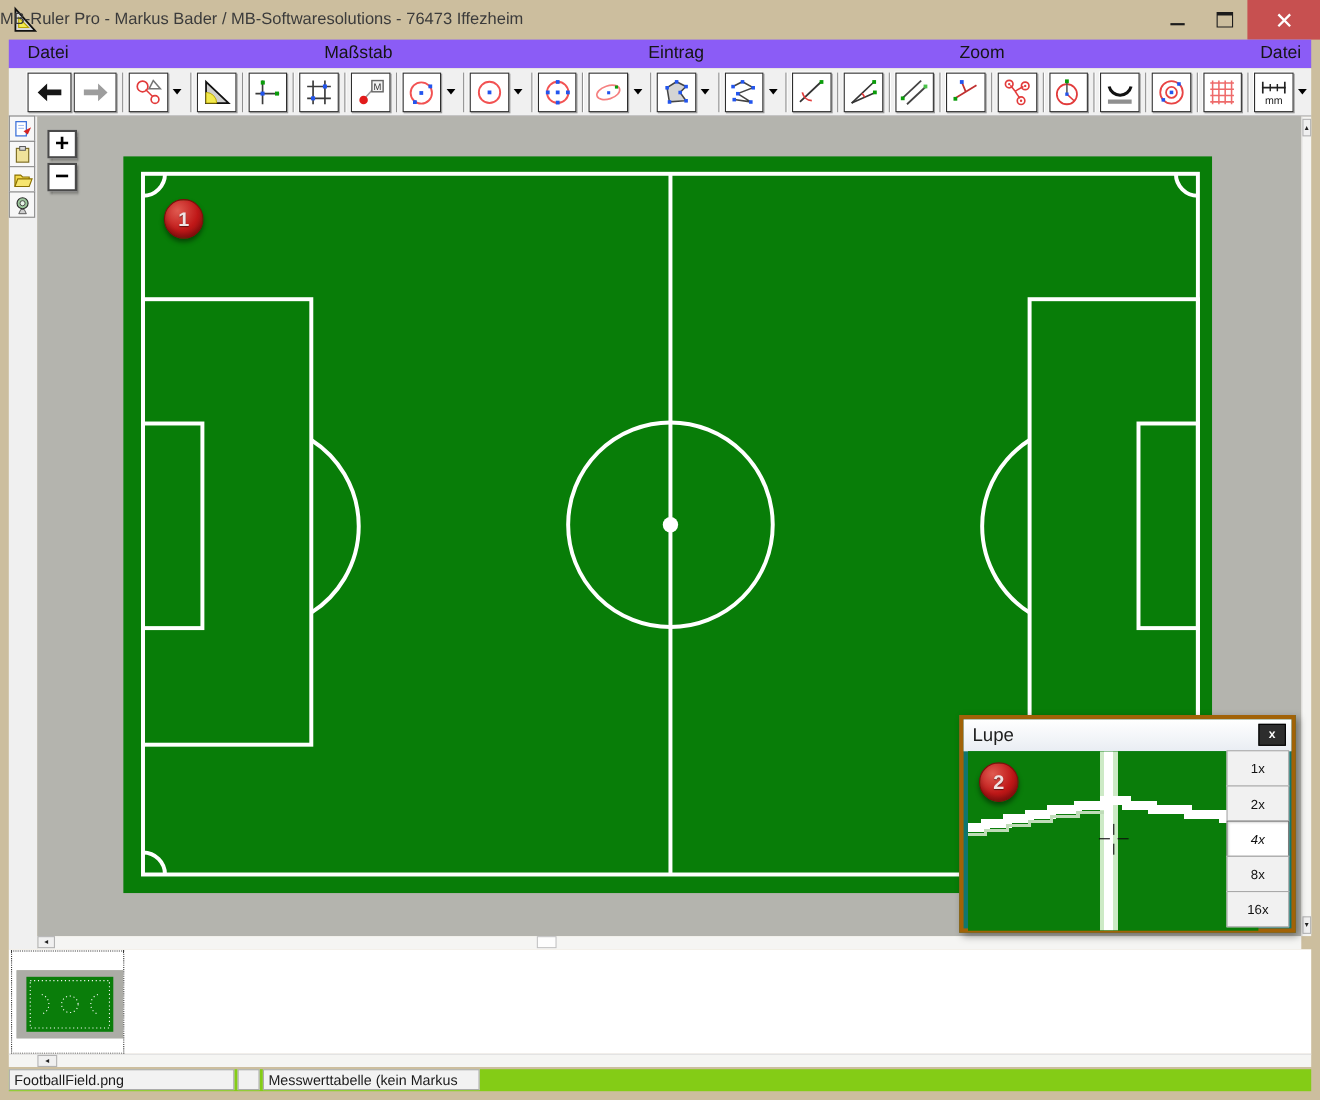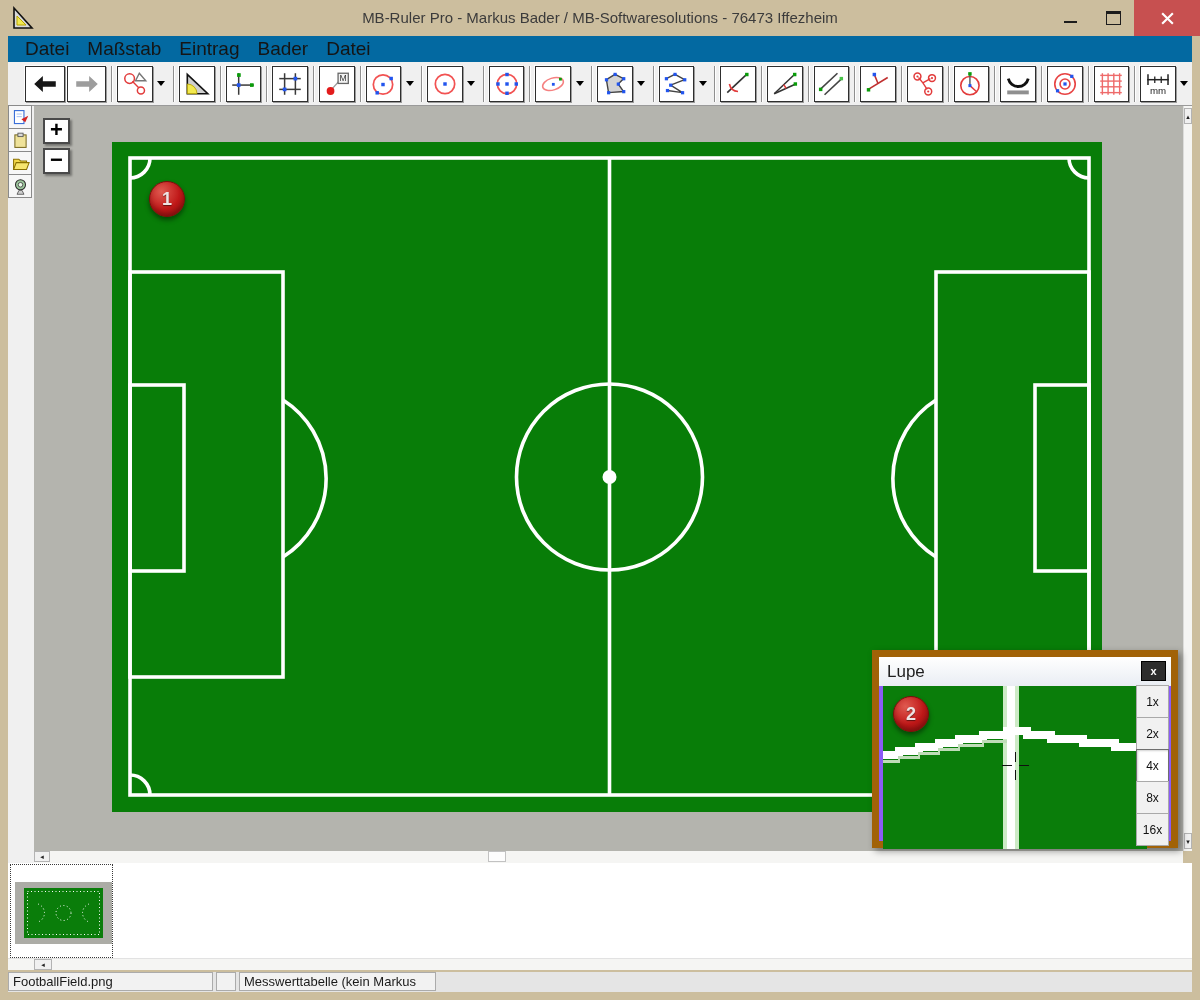--- a/index.html
+++ b/index.html
@@ -3,32 +3,32 @@
 <meta charset="utf-8">
 <style>
   html,body{margin:0;padding:0;background:#888;}
   .app{position:relative;width:1200px;height:1000px;background:#CCBE9E;
        font-family:"Liberation Sans",sans-serif;overflow:hidden;-webkit-user-select:none;user-select:none;}
   .abs{position:absolute;}
 
   
   .titlebar{position:absolute;left:0;top:0;right:0;height:36px;}
   .title-text{position:absolute;left:0;right:0;top:0;height:24px;line-height:36px;
-              text-align:center;font-size:15px;color:#3b3b3b;}
+              font-size:15px;color:#3b3b3b;}
   .appicon{position:absolute;left:9px;top:5px;width:26px;height:26px;}
   .winbtn{position:absolute;top:0;height:36px;display:flex;align-items:center;justify-content:center;cursor:default;}
   .win-min{right:108px;width:44px;}
   .win-max{right:66px;width:42px;}
   .win-close{right:0;width:66px;background:#C75050;}
   .min-glyph{width:13px;height:0;border-top:2px solid #1c1c1c;margin-top:8px;}
   .max-glyph{width:13px;height:10px;border:1.5px solid #1c1c1c;border-top-width:3px;background:transparent;}
 
   
-  .menubar{position:absolute;top:36px;left:8px;right:8px;height:26px;background:#0369a1;
-           display:flex;align-items:center;padding-left:8px;font-size:19px;color:#151515;}
+  .menubar{position:absolute;top:36px;left:8px;right:8px;height:26px;background:#8b5cf6;
+           display:flex;align-items:center;padding-left:8px;font-size:16px;color:#151515;justify-content:space-between;}
   .menu-item{padding:3px 9px;}
 
   
   .toolbar{position:absolute;top:62px;left:8px;right:8px;height:43px;background:#F0F0F0;
            border-bottom:1px solid #9a9a9a;display:flex;align-items:center;padding-left:16px;}
   .tbtn{width:36px;height:36px;background:#fff;border:1px solid #2e2e2e;box-sizing:border-box;
         box-shadow:1px 1px 0 #9c9c9c, -1px -1px 0 #fdfdfd;display:flex;align-items:center;justify-content:center;
         margin:0 1px;padding:0;}
   .tbtn.nav{width:40px;}
   .tbtn svg{width:28px;height:28px;display:block;}
@@ -62,36 +62,36 @@
                 display:flex;align-items:center;justify-content:center;font-size:7px;color:#222;line-height:1;}
   .hthumb{position:absolute;left:454px;top:0;width:18px;height:11px;background:#FDFDFD;border:1px solid #c2c2c2;box-sizing:border-box;}
 
   
   .filmstrip{position:absolute;top:863px;left:8px;right:8px;height:95px;background:#ffffff;}
   .thumb-sel{position:absolute;left:2px;top:1px;width:101px;height:92px;border:1px dotted #3a3a3a;}
   .thumb-img{position:absolute;left:4px;top:17px;width:97px;height:62px;background:#ACACA6;}
   .filmscroll{position:absolute;top:958px;left:8px;right:8px;height:12px;background:#F5F5F3;border-top:1px solid #e2e2e2;box-sizing:border-box;}
 
   
-  .statusbar{position:absolute;top:972px;left:8px;right:8px;height:20px;background:#e5e5e5;font-size:13px;color:#1a1a1a;}
+  .statusbar{position:absolute;top:972px;left:8px;right:8px;height:20px;background:#84cc16;font-size:13px;color:#1a1a1a;}
   .scell{position:absolute;top:0;height:19px;line-height:18px;background:#F2F2F2;border:1px solid #ABABAB;
          box-sizing:border-box;padding:0 4px;white-space:nowrap;overflow:hidden;}
 
   
-  .lupe{position:absolute;left:872px;top:650px;width:306px;height:198px;background:#8b5cf6;
-        border:7px solid #a16207;box-sizing:border-box;box-shadow:3px 3px 7px rgba(0,0,0,.4);}
+  .lupe{position:absolute;left:872px;top:650px;width:306px;height:198px;background:#0f766e;
+        border:4px solid #a16207;box-sizing:border-box;box-shadow:3px 3px 7px rgba(0,0,0,.4);}
   .lupe-title{position:absolute;left:0;top:0;right:0;height:29px;background:linear-gradient(#ffffff,#e9edf3);
               font-size:17px;color:#1e1e1e;display:flex;align-items:center;padding-left:8px;box-sizing:border-box;}
   .lupe-close{position:absolute;top:4px;right:5px;width:25px;height:20px;background:#2d2d2d;border:1px solid #000;
               color:#fff;font-size:11px;font-weight:bold;display:flex;align-items:center;justify-content:center;box-sizing:border-box;}
   .lupe-view{position:absolute;left:4px;top:29px;width:264px;height:163px;background:#0a7d0a;overflow:hidden;}
-  .lz-col{position:absolute;right:2px;top:29px;width:33px;}
+  .lz-col{position:absolute;right:2px;top:29px;width:57px;}
   .lz-btn{height:33px;background:#F1F1F1;border:1px solid #a9a9a9;box-sizing:border-box;margin-top:-1px;
           font-size:12px;color:#111;display:flex;align-items:center;justify-content:center;}
-  .lz-btn.selected{background:#ffffff;border-color:#6f6f6f;box-shadow:inset 1px 1px 2px rgba(0,0,0,.18);}
+  .lz-btn.selected{background:#ffffff;border-color:#6f6f6f;box-shadow:inset 1px 1px 2px rgba(0,0,0,.18);font-style:italic;}
   .xh{position:absolute;background:#101010;}
 </style>
 </head>
 <body>
 
 <div class="app">
 
   <div class="titlebar">
     <svg class="appicon" viewBox="0 0 26 26">
       <polygon points="5,23 23,23 5,3" fill="#d9d9d9" stroke="#111" stroke-width="1.6"></polygon>
@@ -108,21 +108,21 @@
       <svg width="15" height="15" viewBox="0 0 14 14">
         <path d="M2 2 L12 12 M12 2 L2 12" stroke="#fff" stroke-width="2"></path>
       </svg>
     </div>
   </div>
 
   <div class="menubar">
     <div class="menu-item">Datei</div>
     <div class="menu-item">Maßstab</div>
     <div class="menu-item">Eintrag</div>
-    <div class="menu-item">Bader</div>
+    <div class="menu-item">Zoom</div>
     <div class="menu-item">Datei</div>
   </div>
 
   <div class="toolbar">
     <button class="tbtn nav">
       <svg viewBox="0 0 26 26">
           <path d="M23 10.5H11V5.5L3 13l8 7.5v-5h12z" fill="#161616"></path>
         </svg>
     </button>
     <button class="tbtn nav">

